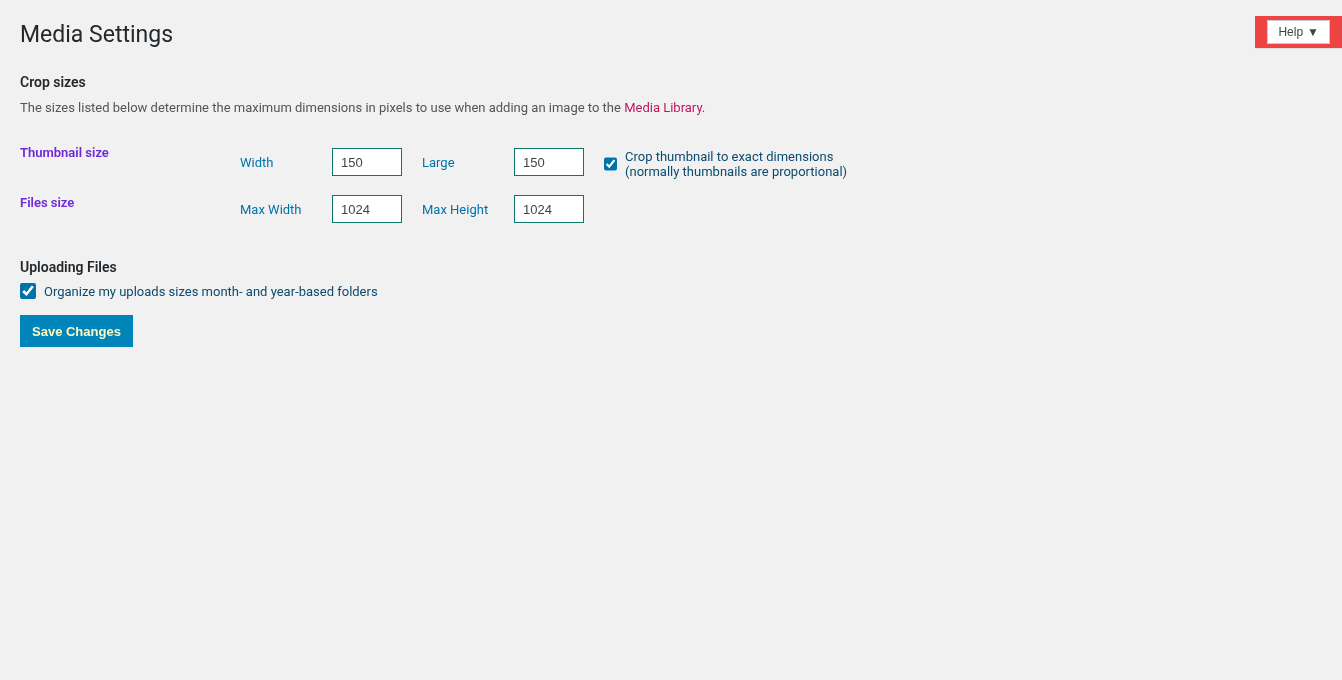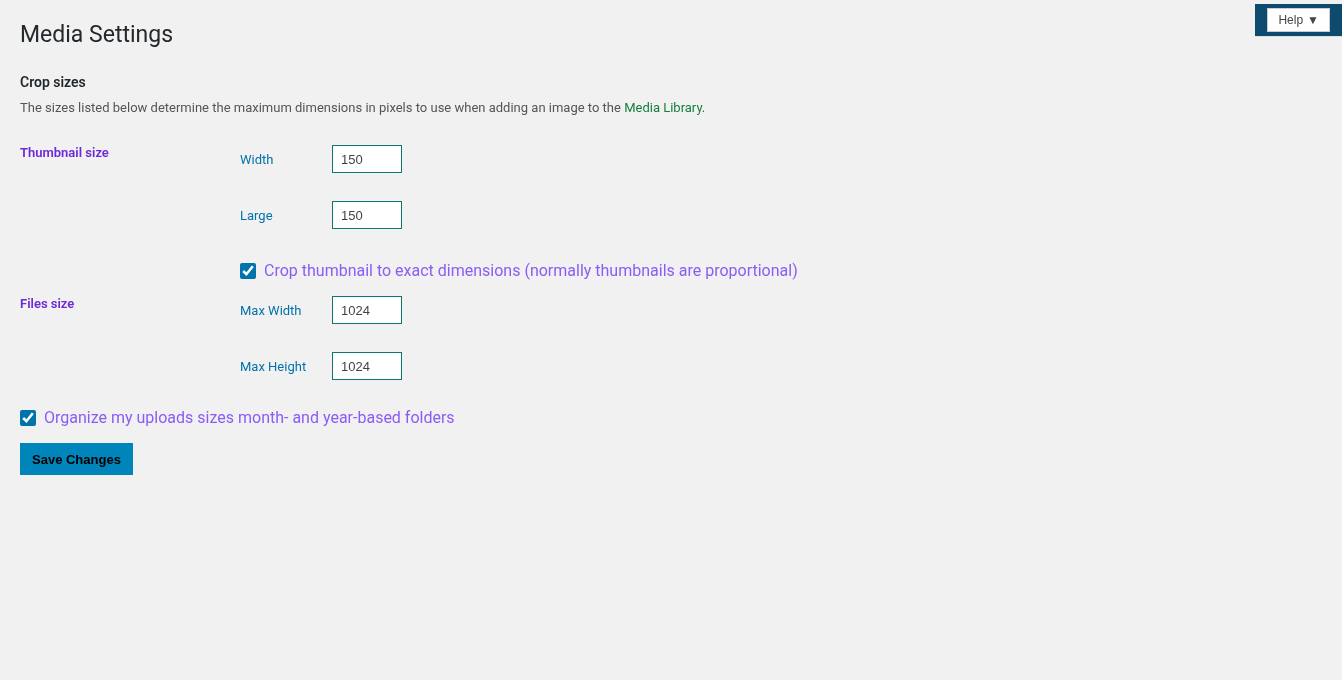--- a/index.html
+++ b/index.html
@@ -14,24 +14,24 @@
       font-size: 13px;
       color: #444;
       min-height: 680px;
     }
 
     .top-bar {
       display: flex;
       justify-content: flex-end;
       align-items: center;
       padding: 4px 12px;
-      background: #0c4a6e;
+      background: #ef4444;
       border-bottom: 1px solid #ddd;
       position: fixed;
-      top: 4px;
+      top: 16px;
       right: 0;
       z-index: 100;
     }
 
     .help-button {
       background: #fff;
       border: 1px solid #ccc;
       padding: 4px 10px;
       font-size: 12px;
       cursor: pointer;
@@ -63,21 +63,21 @@
     }
 
     .section-description {
       font-size: 13px;
       color: #555;
       margin-bottom: 20px;
       line-height: 1.5;
     }
 
     .section-description a {
-      color: #15803d;
+      color: #be185d;
       text-decoration: none;
       text-align: right;
     }
 
     .settings-table {
       width: 100%;
       border-collapse: collapse;
       margin-bottom: 20px;
     }
 
@@ -91,22 +91,22 @@
 
     .label-cell {
       width: 220px;
       font-weight: 600;
       color: #6d28d9;
       padding-top: 10px;
     }
 
     .field-group {
       display: flex;
-      flex-direction: column;
-      gap: 28px;
+      flex-direction: row;
+      gap: 20px;
     }
 
     .field-row {
       display: flex;
       align-items: center;
       gap: 12px;
     }
 
     .field-label {
       color: #0073aa;
@@ -132,28 +132,28 @@
     }
 
     .checkbox-row input[type="checkbox"] {
       width: 16px;
       height: 16px;
       accent-color: #0073aa;
       cursor: pointer;
     }
 
     .checkbox-label {
-      color: #8b5cf6;
-      font-size: 16px;
+      color: #0c4a6e;
+      font-size: 13px;
       cursor: pointer;
     }
 
     .save-button {
       background: #0085ba;
-      color: #000000;
+      color: #fef9c3;
       border: none;
       padding: 6px 12px;
       font-size: 13px;
       cursor: pointer;
       font-weight: 600;
       height: 32px;
       margin-top: 16px;
     }
 
     .uploading-section {
@@ -223,20 +223,21 @@
               </div>
             </div>
           </td>
         </tr>
       </tbody>
     </table>
   </div>
 
   
   <div class="uploading-section">
+    <h2 class="section-title">Uploading Files</h2>
     <div class="checkbox-row">
       <input type="checkbox" id="organize-checkbox" checked="" style="">
       <label for="organize-checkbox" class="checkbox-label">Organize my uploads sizes month- and year-based folders</label>
     </div>
   </div>
 
   
   <button class="save-button">Save Changes</button>
 
 </div>

